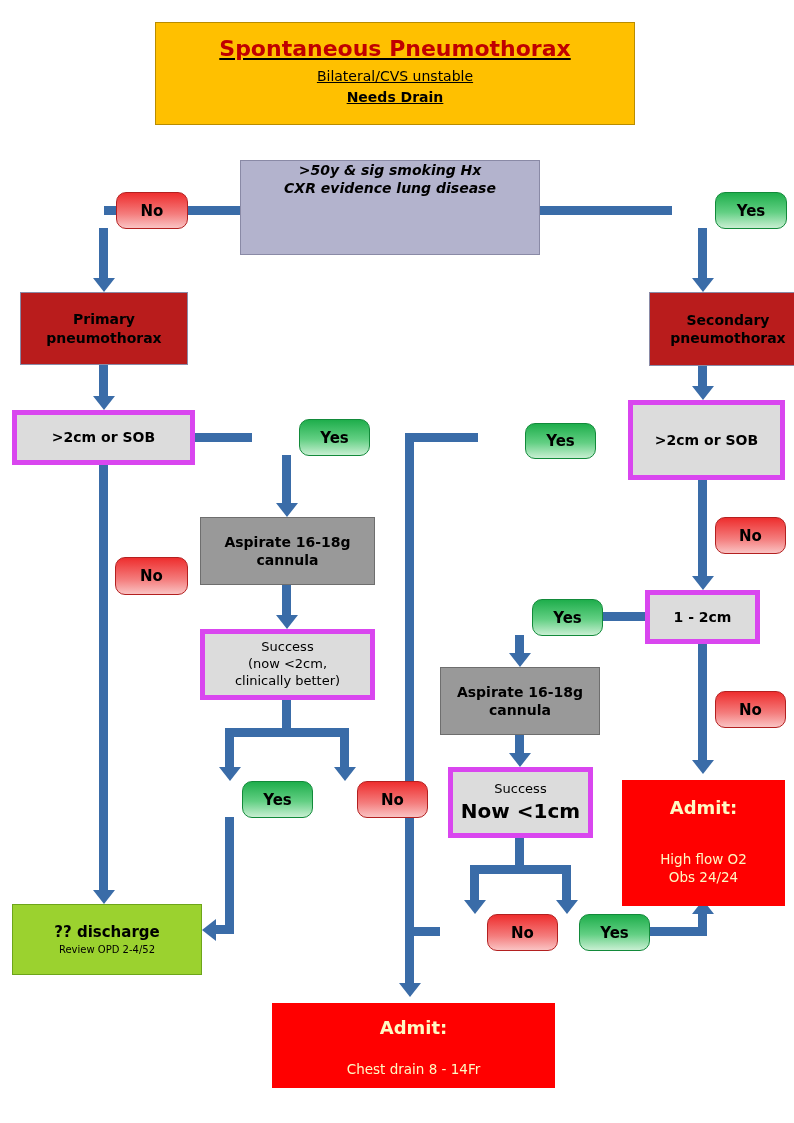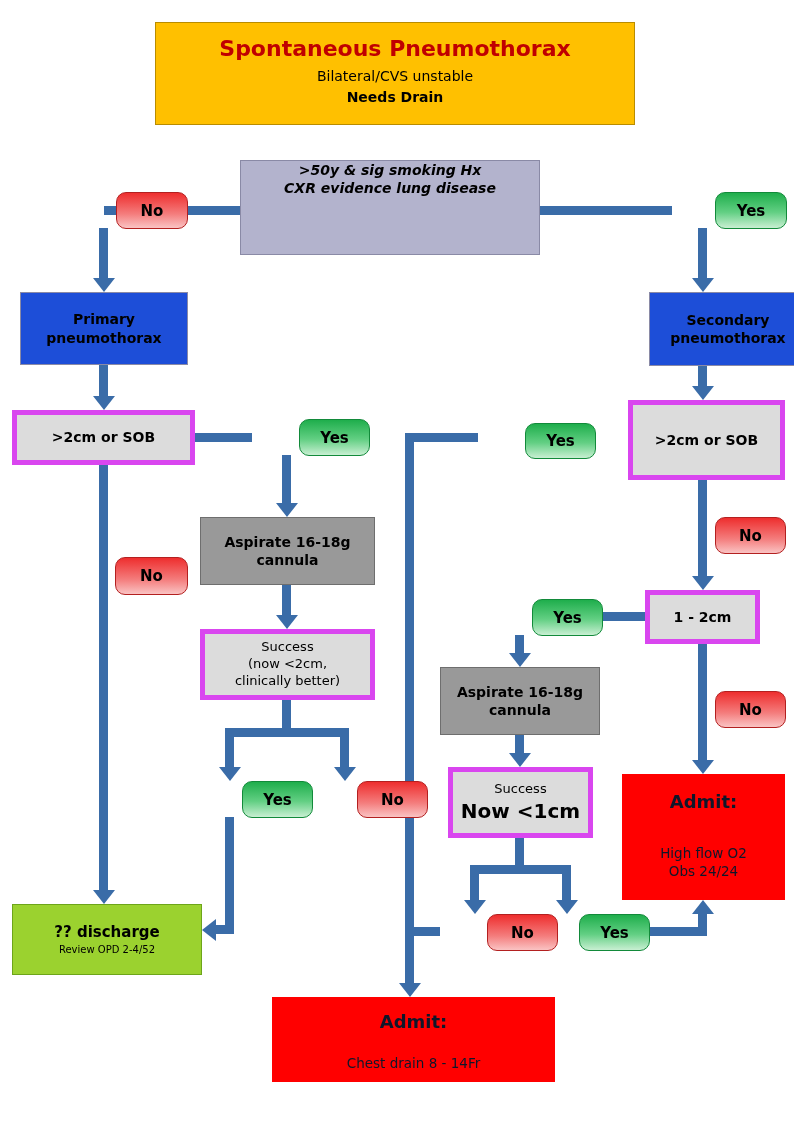--- a/index.html
+++ b/index.html
@@ -9,39 +9,39 @@
   
   .ln { position:absolute; background:#3A6CA8; z-index:1; }
   .ar { position:absolute; width:0; height:0; z-index:1; }
   .ar-down { border-left:11px solid transparent; border-right:11px solid transparent; border-top:14px solid #3A6CA8; }
   .ar-up   { border-left:11px solid transparent; border-right:11px solid transparent; border-bottom:14px solid #3A6CA8; }
   .ar-left { border-top:11px solid transparent; border-bottom:11px solid transparent; border-right:14px solid #3A6CA8; }
 
   
   .box { position:absolute; z-index:2; display:flex; flex-direction:column; align-items:center;
          justify-content:center; text-align:center; color:#000; line-height:1.3; }
-  .lavender  { background:#1d4ed8; border:1px solid #8a8aa6; font-weight:bold; font-size:14px; white-space:pre-line; }
+  .lavender  { background:#b91c1c; border:1px solid #8a8aa6; font-weight:bold; font-size:14px; white-space:pre-line; }
   .lightgray { background:#DCDCDC; border:5px solid #d946ef; font-size:13px; white-space:pre-line; }
   .lightgray.bold { font-weight:bold; font-size:14px; }
   .darkgray  { background:#999999; border:1px solid #6e6e6e; font-weight:bold; font-size:14px; white-space:pre-line; }
 
   .decision { background:#B3B3CD; border:1px solid #8a8aa6; font-weight:bold; font-size:14px;
               justify-content:flex-start;font-style:italic; }
 
-  .title-box { background:#FFC000; border:1px solid #b98c00; justify-content:flex-start; padding-top:12px; }
+  .title-box { background:#FFC000; border:1px solid #b98c00; justify-content:flex-start; padding-top:12px;text-decoration:underline; }
   .title-heading { color:#C00000; font-weight:bold; font-size:22px; }
   .title-sub { font-size:14px; margin-top:3px;text-align:center; }
   .title-sub.bold { font-weight:bold; }
 
   .badge { position:absolute; z-index:3; display:flex; align-items:center; justify-content:center;
            font-weight:bold; font-size:15px; border-radius:10px; color:#000;margin-left:48px; }
   .badge.yes { background:linear-gradient(to bottom,#1fae4c 0%,#62cf83 55%,#c8efd2 100%); border:1px solid #128a3a; }
   .badge.no  { background:linear-gradient(to bottom,#ee2e2e 0%,#f47d7d 60%,#fac3c3 100%); border:1px solid #b32020; }
 
-  .admit { background:#FF0000; color:#0f172a; justify-content:flex-start; }
+  .admit { background:#FF0000; color:#fef9c3; justify-content:flex-start;margin-top:6px; }
   .admit-heading { font-weight:bold; font-size:18px; }
   .admit-body { font-size:13.5px; }
 
   .discharge { background:#9BD22F; border:1px solid #6da51a; }
   .discharge-l1 { font-weight:bold; font-size:15px; }
   .discharge-l2 { font-size:10px; }
 
   .succ-l1 { font-size:13px; }
   .succ-l2 { font-size:20px; font-weight:bold; }
 </style>

